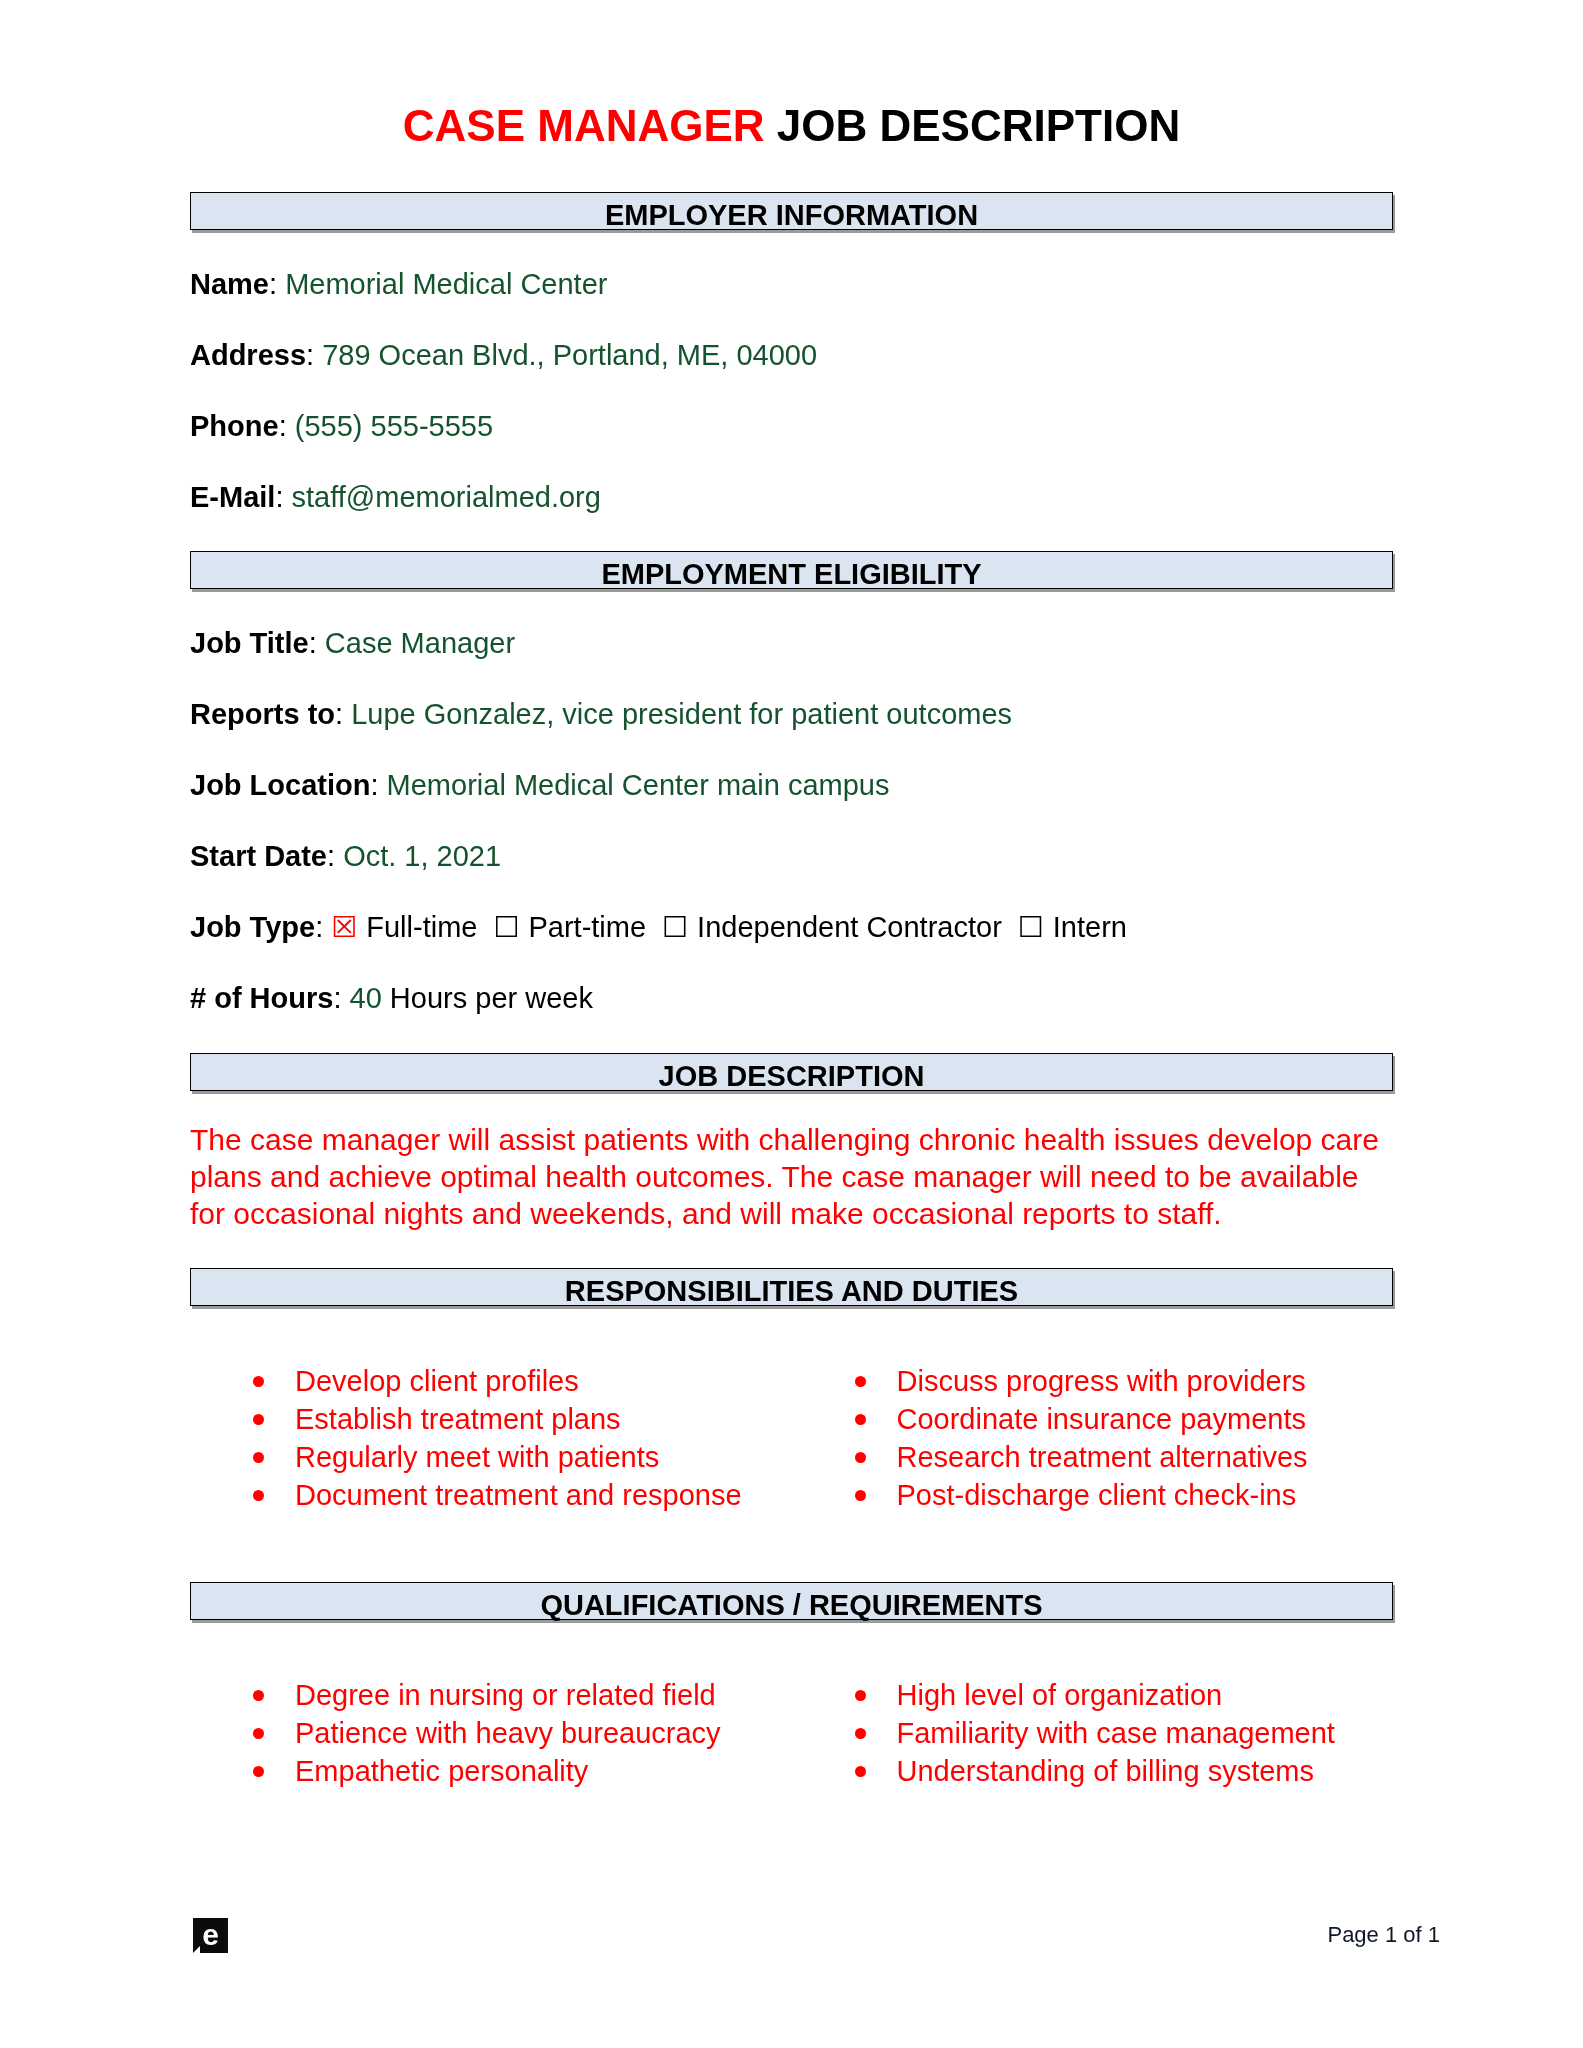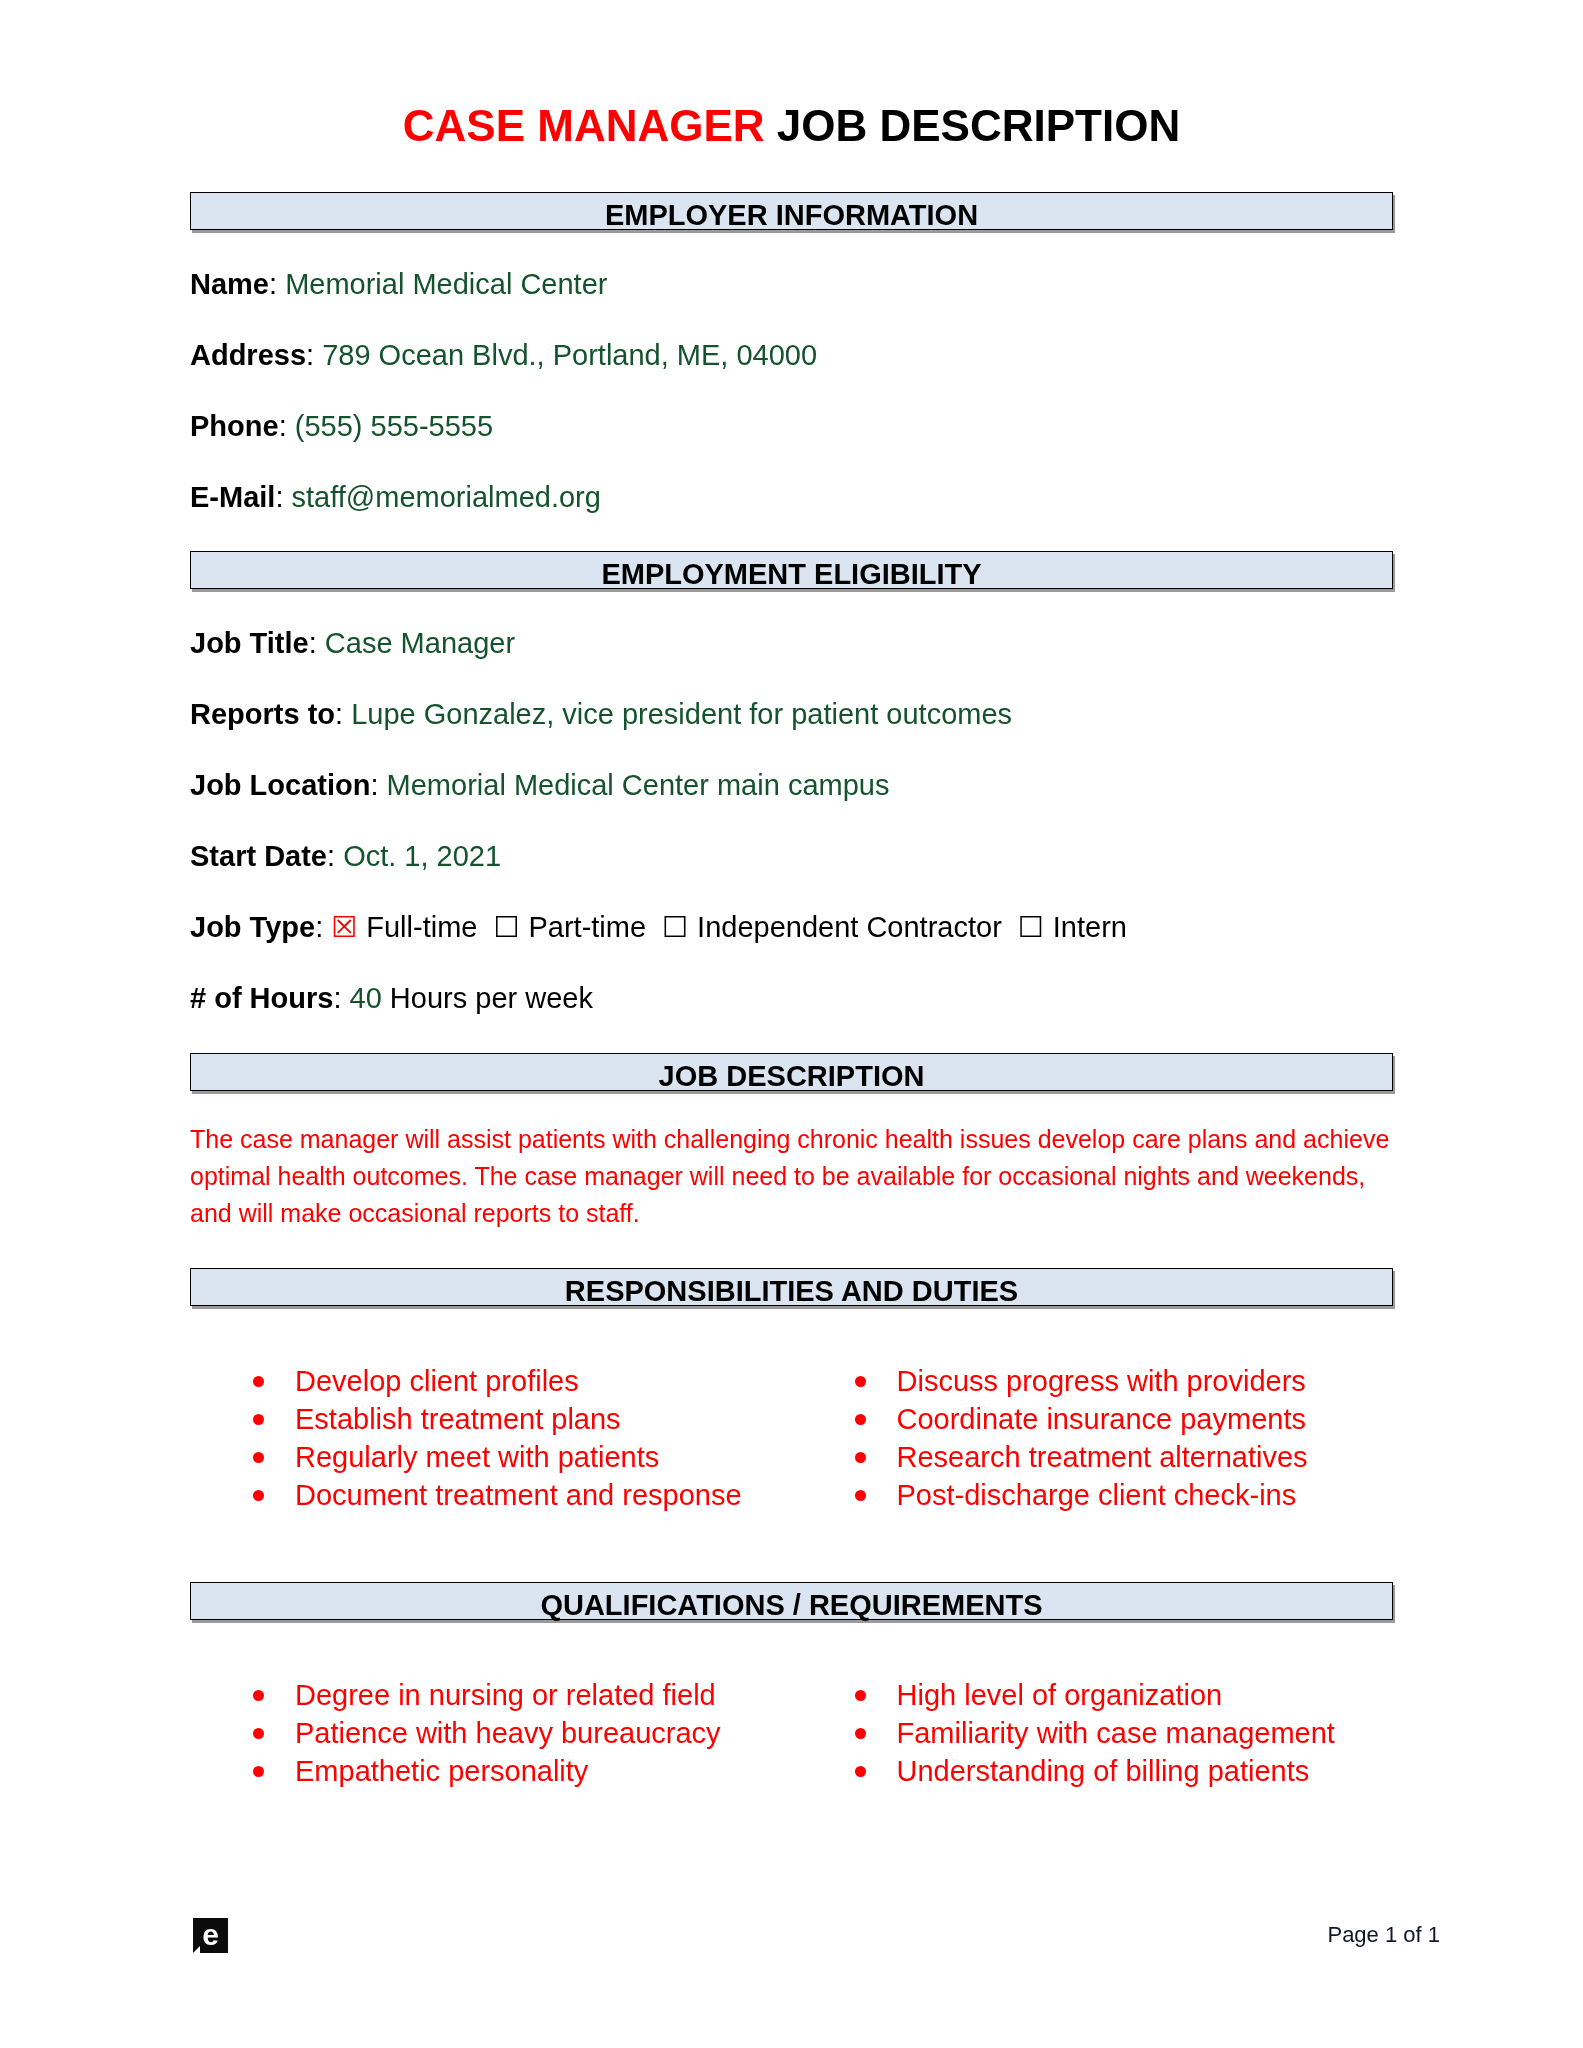--- a/index.html
+++ b/index.html
@@ -53,21 +53,21 @@
     font-family: "DejaVu Sans", sans-serif;
     font-size: 29px;
     margin-right: 9px;
   }
   .cb.checked { color: #ff0000; }
   .cb.unchecked { color: #000000; }
   .opt { margin-right: 16px; white-space: pre; text-align: center; }
   .para {
     margin: 30px 0 12px 0;
     color: #ff0000;
-    font-size: 25px;
+    font-size: 30px;
     line-height: 37px;
   }
   .cols { display: flex; margin-top: 58px; }
   .cols ul {
     list-style: none;
     margin: 0;
     padding: 0 0 0 105px;
     width: 50%;
     color: #ff0000;
     font-size: 29px;
@@ -171,21 +171,21 @@
 
   <div class="cols">
     <ul>
       <li><span class="bullet"></span><span>Degree in nursing or related field</span></li>
       <li><span class="bullet"></span><span>Patience with heavy bureaucracy</span></li>
       <li><span class="bullet"></span><span>Empathetic personality</span></li>
     </ul>
     <ul>
       <li><span class="bullet"></span><span>High level of organization</span></li>
       <li><span class="bullet"></span><span>Familiarity with case management</span></li>
-      <li><span class="bullet"></span><span>Understanding of billing patients</span></li>
+      <li><span class="bullet"></span><span>Understanding of billing systems</span></li>
     </ul>
   </div>
 
   <div class="footer">
     <div class="logo">e</div>
     <div class="page-num">Page 1 of 1</div>
   </div>
 
 </div>
 

